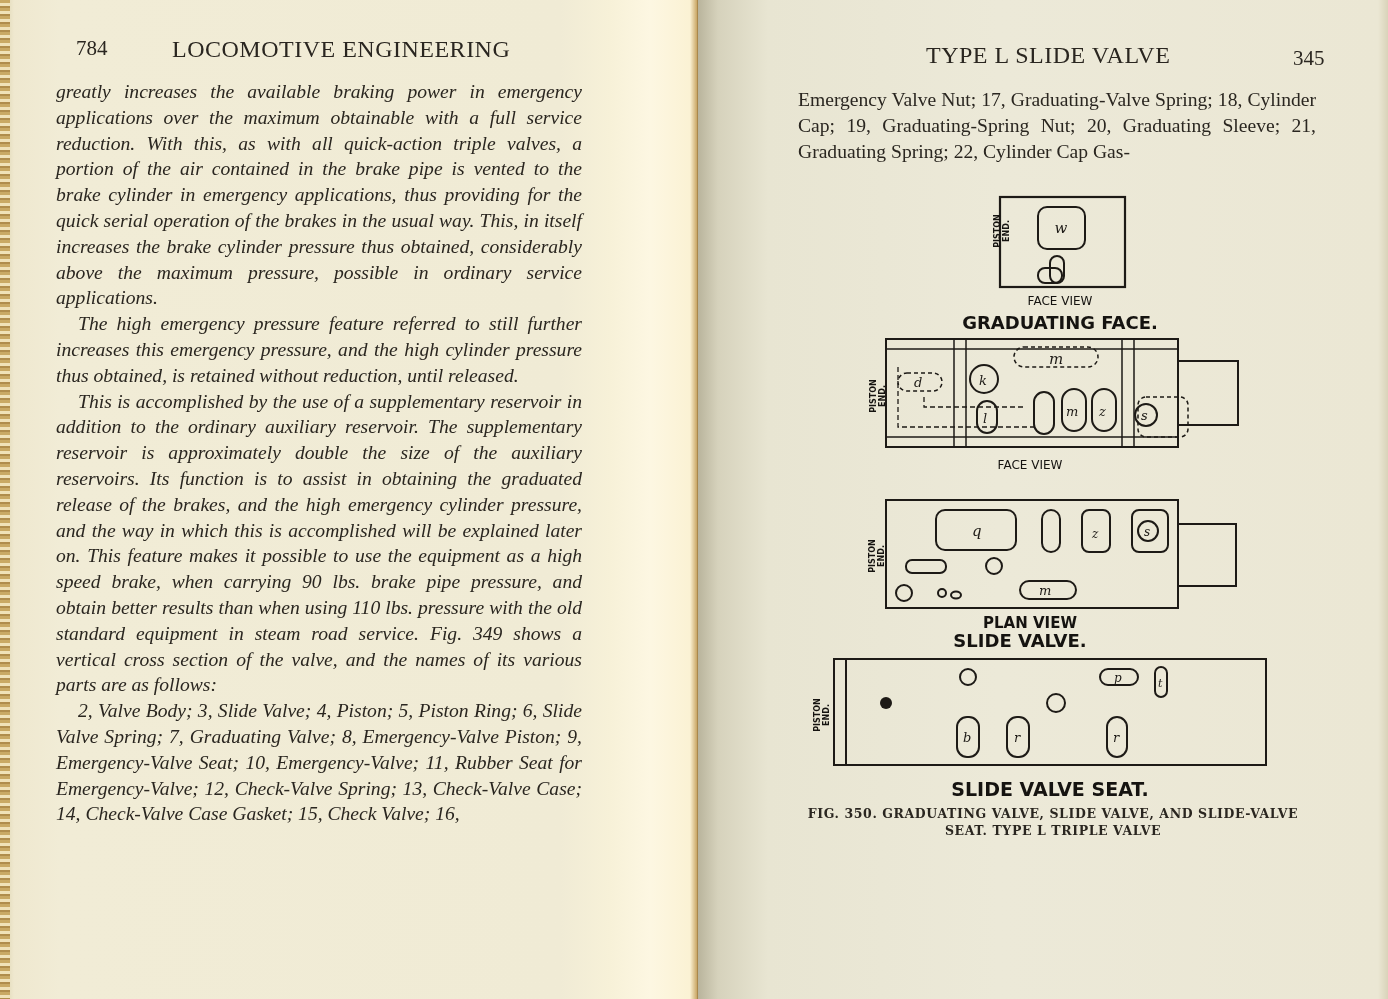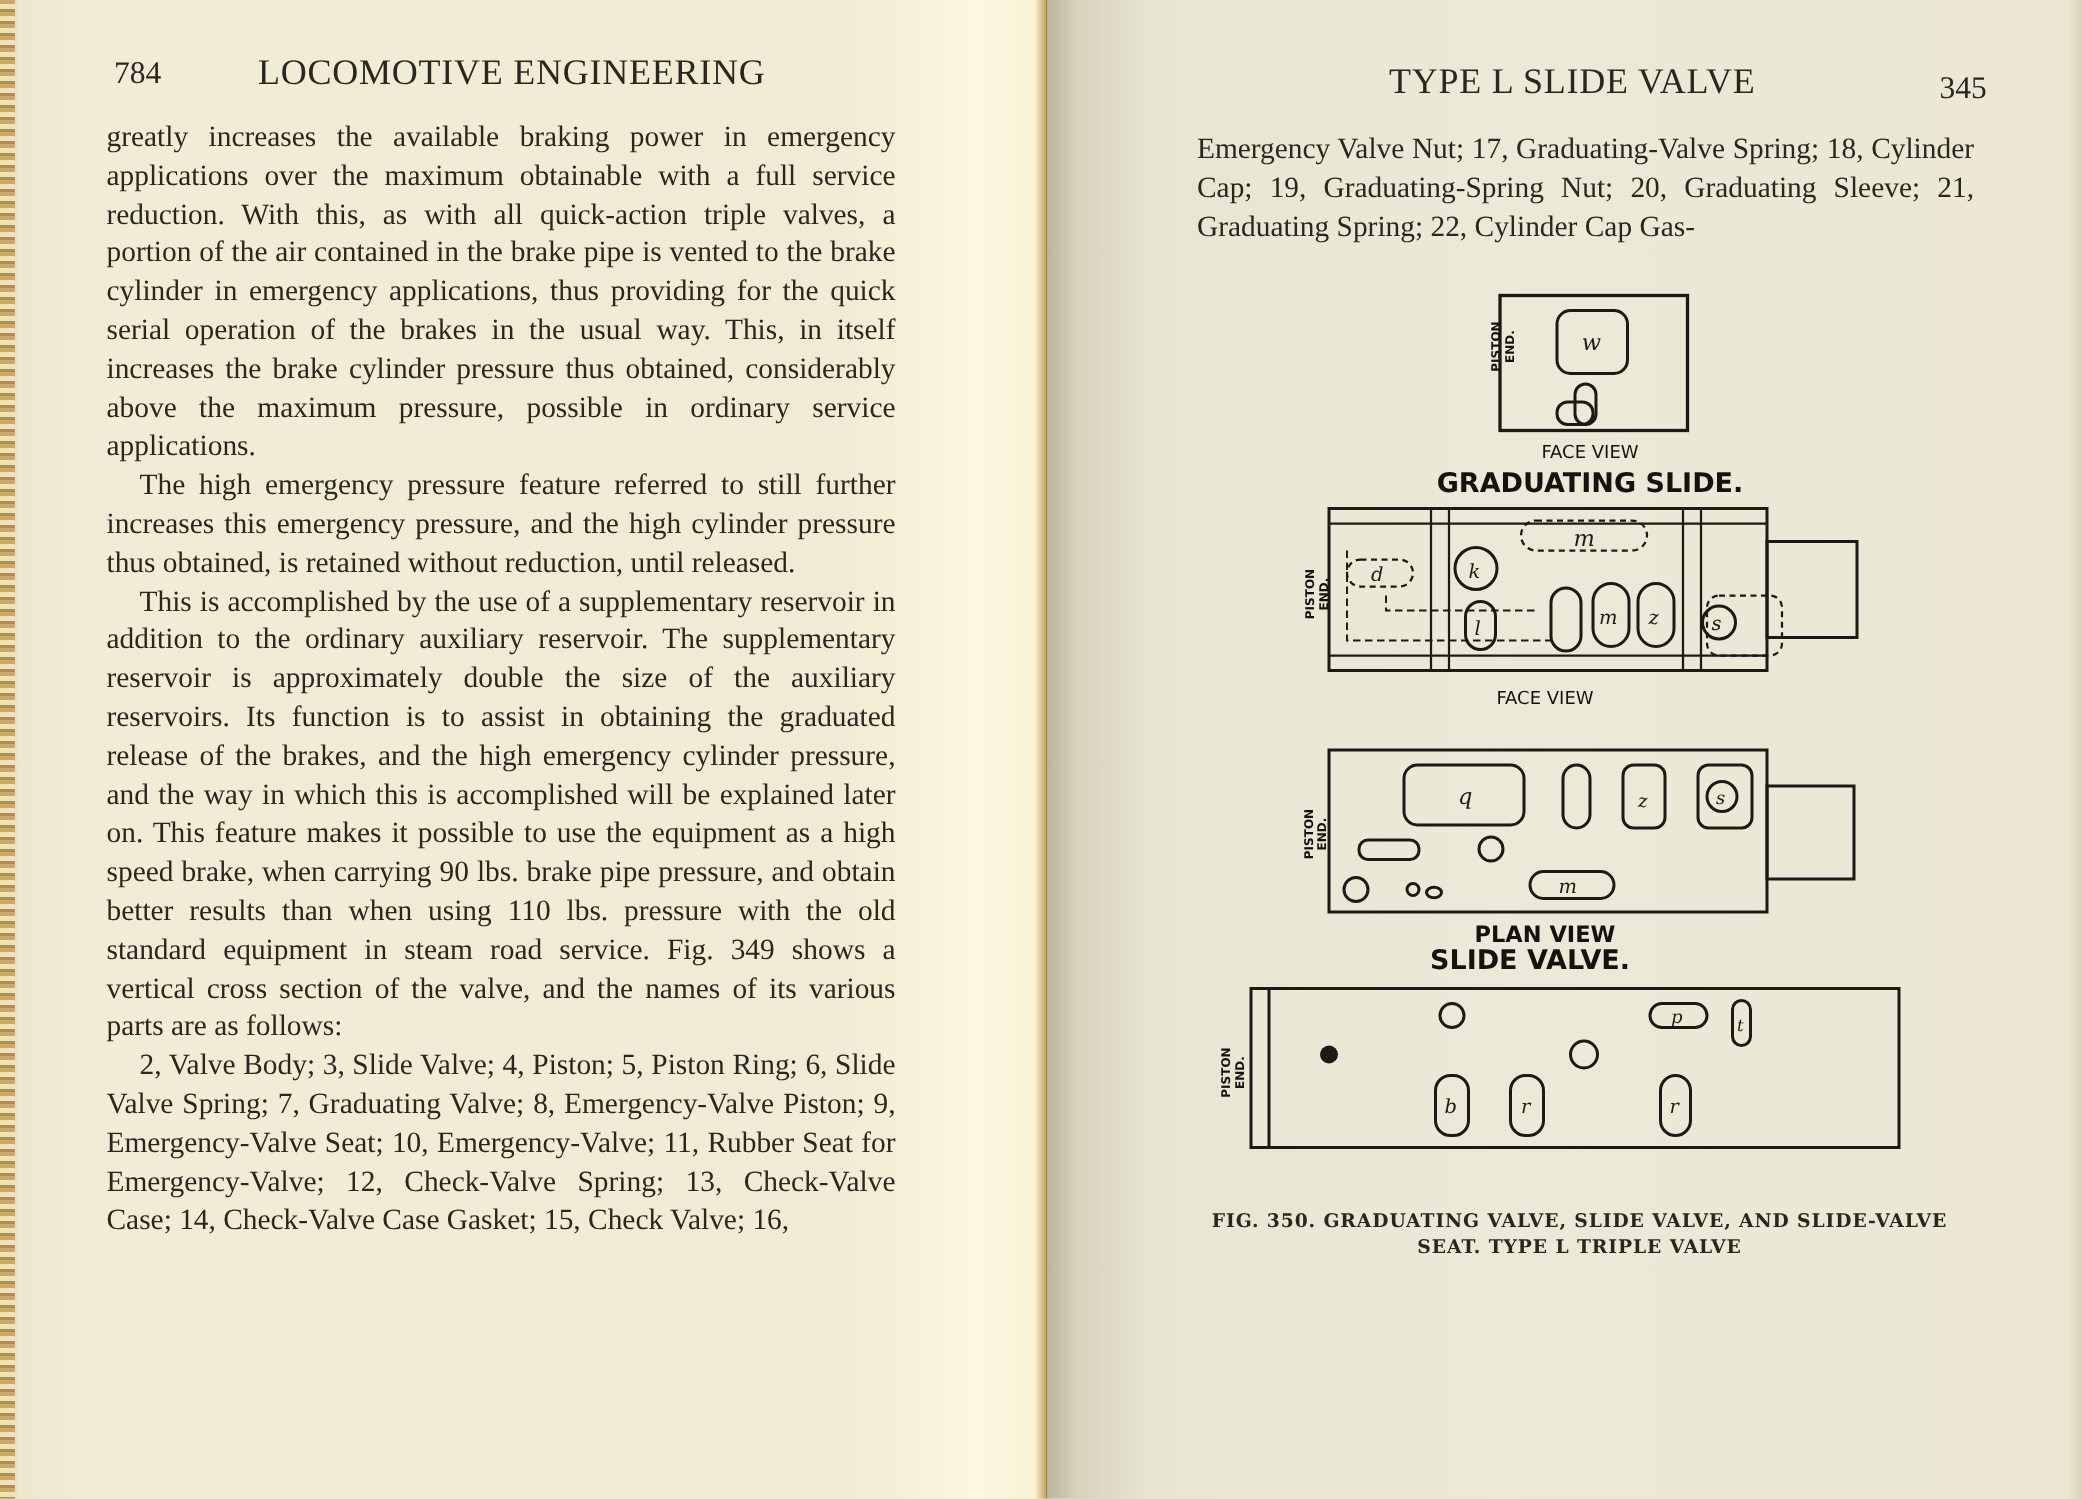--- a/index.html
+++ b/index.html
@@ -25,21 +25,21 @@
 
 <div class="spread">
 
   <div class="page-left"></div>
   <div class="left-edge"></div>
   <div class="page-right"></div>
 
   <div class="pnum" style="left:76px;top:36px;">784</div>
   <div class="header" style="left:172px;top:36px;">LOCOMOTIVE ENGINEERING</div>
 
-  <div class="text" style="left:71px;top:79px;width:526px;">
+  <div class="text" style="left:56px;top:79px;width:526px;font-style:italic;">
     <p>greatly increases the available braking power in emergency applications over the maximum obtainable with a full service reduction. With this, as with all quick-action triple valves, a portion of the air contained in the brake pipe is vented to the brake cylinder in emergency applications, thus providing for the quick serial operation of the brakes in the usual way. This, in itself increases the brake cylinder pressure thus obtained, considerably above the maximum pressure, possible in ordinary service applications.</p>
     <p class="indent">The high emergency pressure feature referred to still further increases this emergency pressure, and the high cylinder pressure thus obtained, is retained without reduction, until released.</p>
     <p class="indent">This is accomplished by the use of a supplementary reservoir in addition to the ordinary auxiliary reservoir. The supplementary reservoir is approximately double the size of the auxiliary reservoirs. Its function is to assist in obtaining the graduated release of the brakes, and the high emergency cylinder pressure, and the way in which this is accomplished will be explained later on. This feature makes it possible to use the equipment as a high speed brake, when carrying 90 lbs. brake pipe pressure, and obtain better results than when using 110 lbs. pressure with the old standard equipment in steam road service. Fig. 349 shows a vertical cross section of the valve, and the names of its various parts are as follows:</p>
     <p class="indent">2, Valve Body; 3, Slide Valve; 4, Piston; 5, Piston Ring; 6, Slide Valve Spring; 7, Graduating Valve; 8, Emergency-Valve Piston; 9, Emergency-Valve Seat; 10, Emergency-Valve; 11, Rubber Seat for Emergency-Valve; 12, Check-Valve Spring; 13, Check-Valve Case; 14, Check-Valve Case Gasket; 15, Check Valve; 16,</p>
   </div>
 
   <div class="header" style="left:926px;top:42px;">TYPE L SLIDE VALVE</div>
   <div class="pnum" style="left:1293px;top:46px;">345</div>
 
   <div class="text" style="left:798px;top:87px;width:518px;">
@@ -48,21 +48,21 @@
 
   <svg style="left:980px;top:195px;" width="150" height="95" viewBox="0 0 150 95">
     <rect x="20" y="2" width="125" height="90" fill="none" stroke="#1d1a16" stroke-width="2.2"></rect>
     <rect x="58" y="12" width="47" height="42" rx="9" fill="none" stroke="#1d1a16" stroke-width="2"></rect>
     <text x="81" y="38" font-size="15" font-style="italic" text-anchor="middle" fill="#1d1a16" font-family="DejaVu Serif, serif">w</text>
     <rect x="70" y="61" width="14" height="27" rx="7" fill="none" stroke="#1d1a16" stroke-width="2"></rect>
     <rect x="58" y="73" width="24" height="15" rx="7" fill="none" stroke="#1d1a16" stroke-width="2"></rect>
   </svg>
   <div class="lbl" style="position:absolute;left:982px;top:222px;width:40px;transform:rotate(-90deg);font-size:8px;">PISTON END.</div>
   <div class="lbl" style="position:absolute;left:990px;top:294px;width:140px;font-size:12px;font-weight:normal;">FACE VIEW</div>
-  <div class="lbl" style="position:absolute;left:930px;top:312px;width:260px;font-size:18px;">GRADUATING SLIDE.</div>
+  <div class="lbl" style="position:absolute;left:930px;top:312px;width:260px;font-size:18px;">GRADUATING FACE.</div>
 
   <svg style="left:884px;top:337px;" width="360" height="115" viewBox="0 0 360 115">
     <rect x="2" y="2" width="292" height="108" fill="none" stroke="#1d1a16" stroke-width="2"></rect>
     <line x1="2" y1="12" x2="294" y2="12" stroke="#1d1a16" stroke-width="1.5"></line>
     <line x1="2" y1="100" x2="294" y2="100" stroke="#1d1a16" stroke-width="1.5"></line>
     <line x1="70" y1="2" x2="70" y2="110" stroke="#1d1a16" stroke-width="1.5"></line>
     <line x1="82" y1="2" x2="82" y2="110" stroke="#1d1a16" stroke-width="1.5"></line>
     <line x1="238" y1="2" x2="238" y2="110" stroke="#1d1a16" stroke-width="1.5"></line>
     <line x1="250" y1="2" x2="250" y2="110" stroke="#1d1a16" stroke-width="1.5"></line>
     <rect x="294" y="24" width="60" height="64" fill="none" stroke="#1d1a16" stroke-width="2"></rect>
@@ -121,19 +121,20 @@
     <rect x="323" y="10" width="12" height="30" rx="6" fill="none" stroke="#1d1a16" stroke-width="2"></rect>
     <text x="326" y="30" font-size="11" font-style="italic" fill="#1d1a16" font-family="DejaVu Serif, serif">t</text>
     <rect x="125" y="60" width="22" height="40" rx="10" fill="none" stroke="#1d1a16" stroke-width="2"></rect>
     <text x="131" y="85" font-size="13" font-style="italic" fill="#1d1a16" font-family="DejaVu Serif, serif">b</text>
     <rect x="175" y="60" width="22" height="40" rx="10" fill="none" stroke="#1d1a16" stroke-width="2"></rect>
     <text x="182" y="85" font-size="13" font-style="italic" fill="#1d1a16" font-family="DejaVu Serif, serif">r</text>
     <rect x="275" y="60" width="20" height="40" rx="10" fill="none" stroke="#1d1a16" stroke-width="2"></rect>
     <text x="281" y="85" font-size="13" font-style="italic" fill="#1d1a16" font-family="DejaVu Serif, serif">r</text>
   </svg>
   <div class="lbl" style="position:absolute;left:800px;top:706px;width:44px;transform:rotate(-90deg);font-size:8px;">PISTON END.</div>
+  <div class="lbl" style="position:absolute;left:920px;top:778px;width:260px;font-size:19px;">SLIDE VALVE SEAT.</div>
 
   <div class="caption">
     <div>FIG. 350. GRADUATING VALVE, SLIDE VALVE, AND SLIDE-VALVE</div>
     <div>SEAT. TYPE L TRIPLE VALVE</div>
   </div>
 
 </div>
 
 </body></html>

